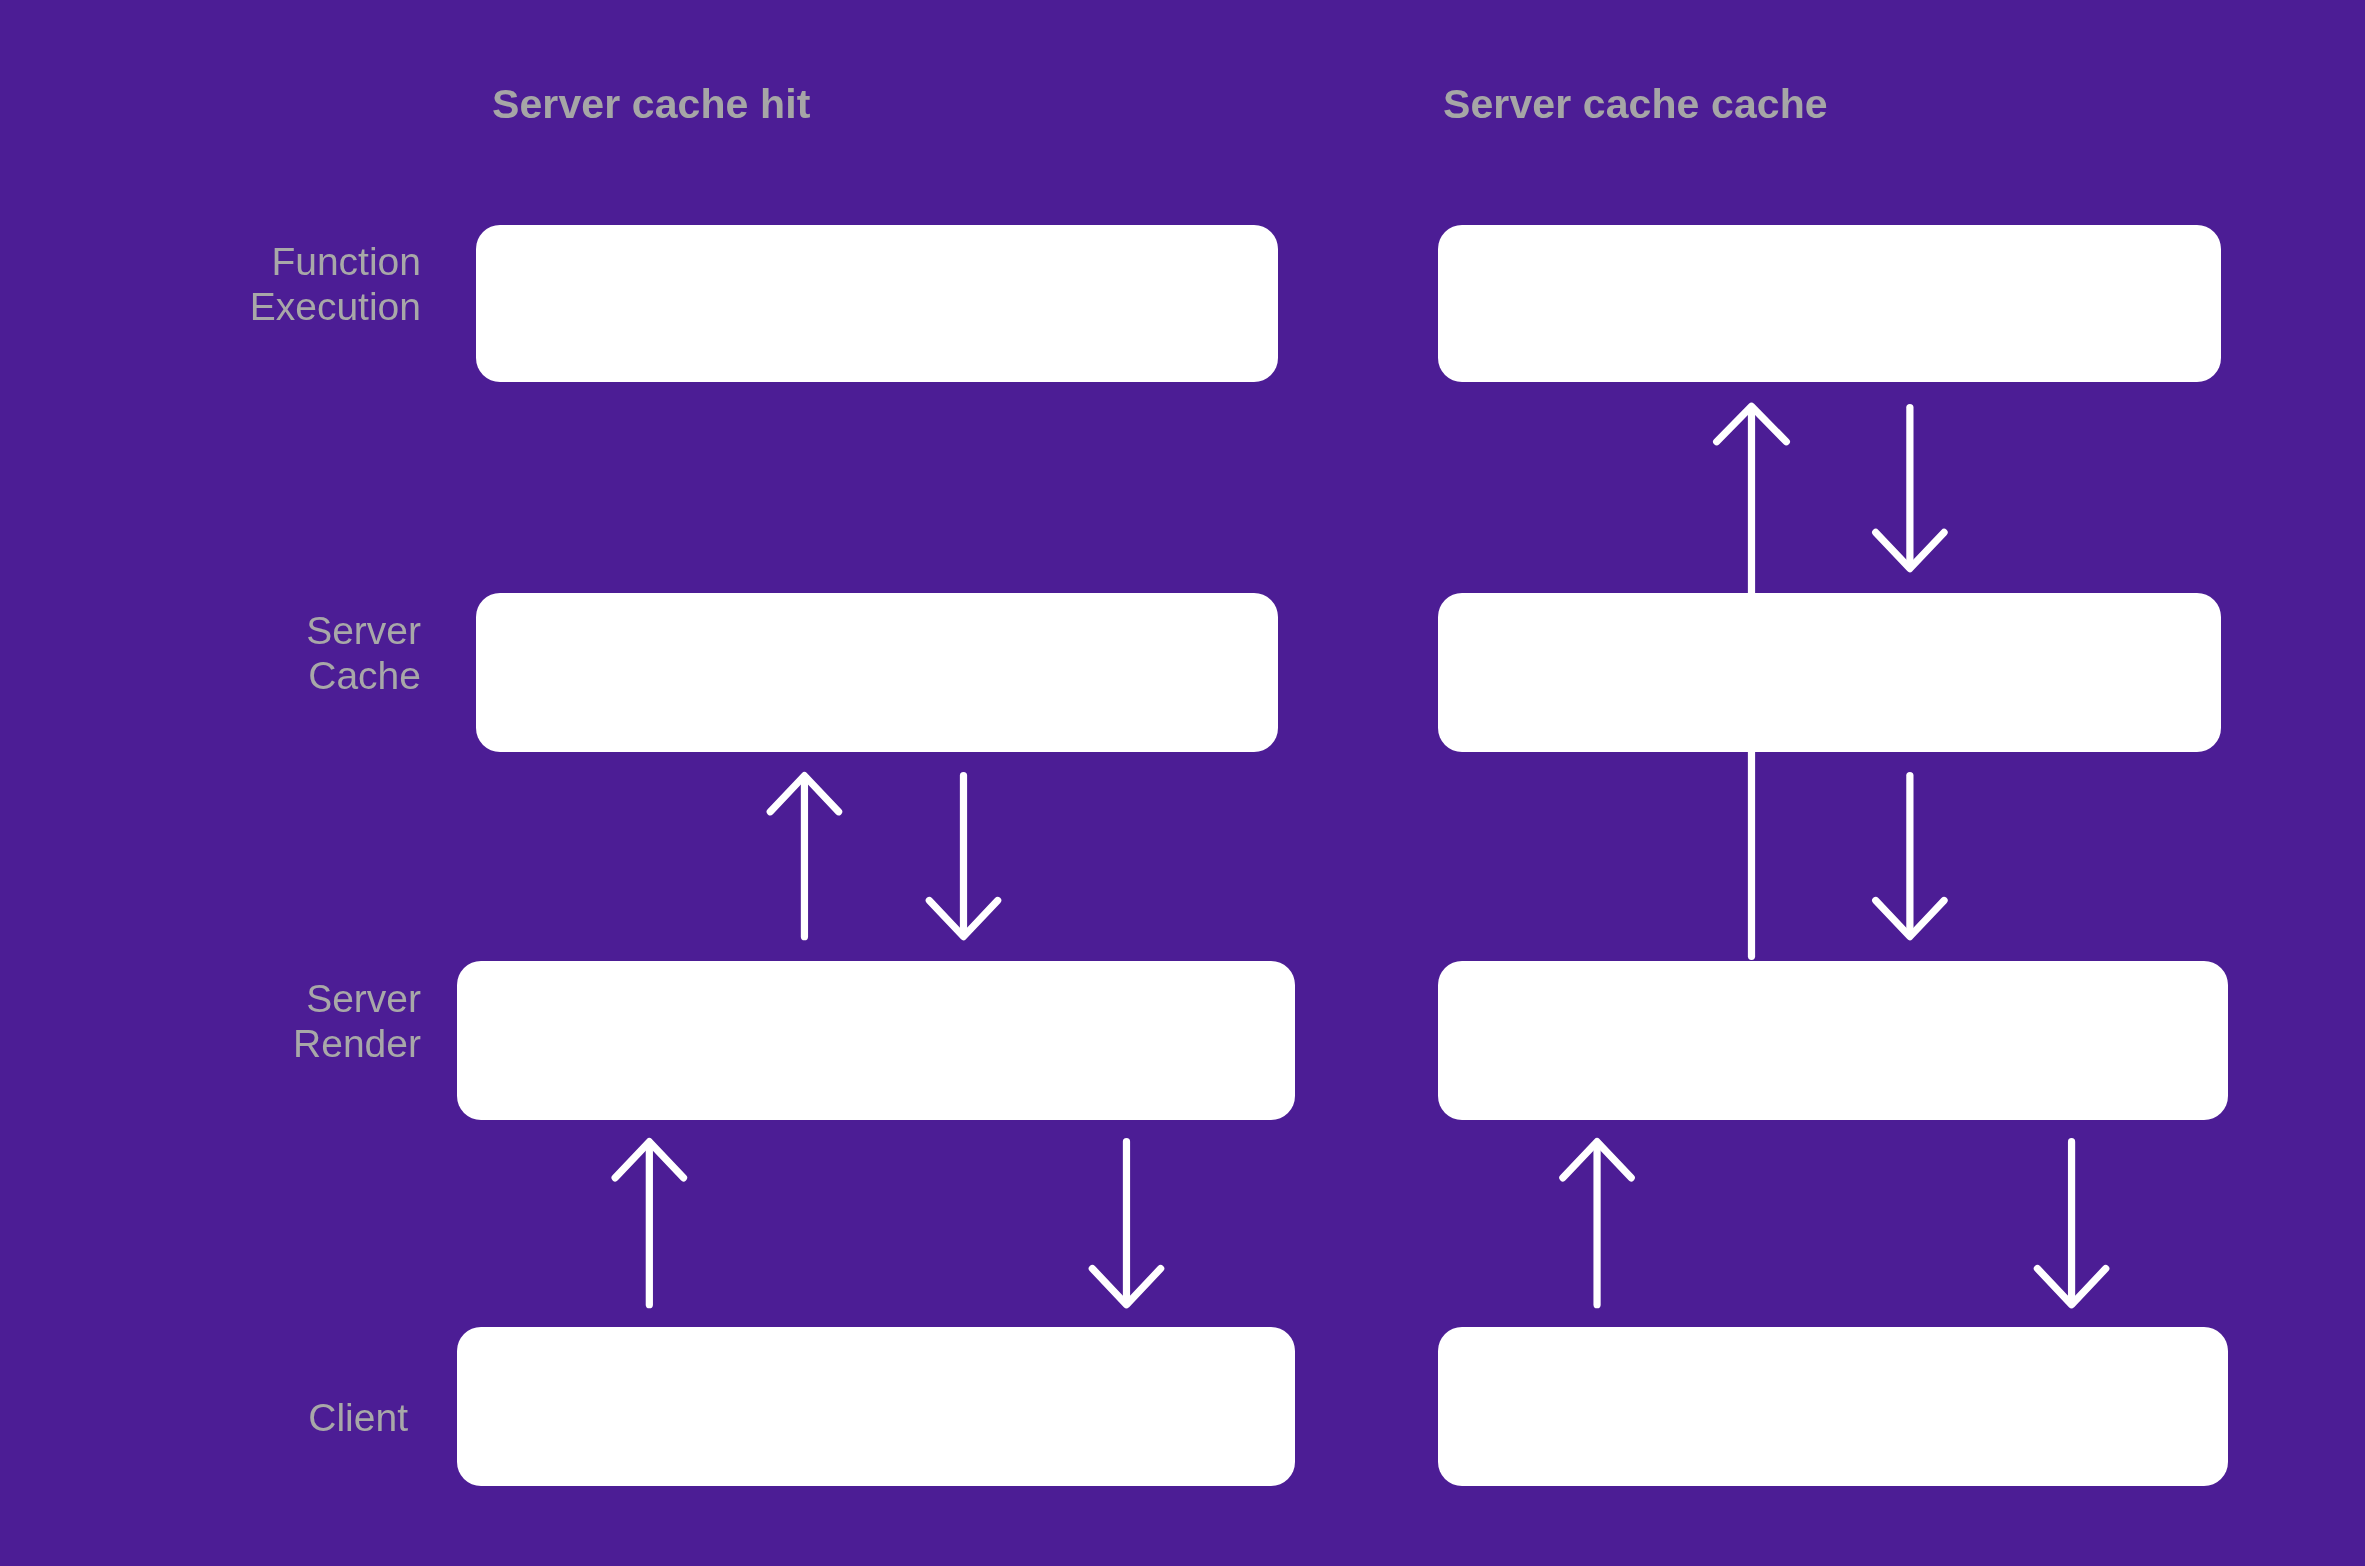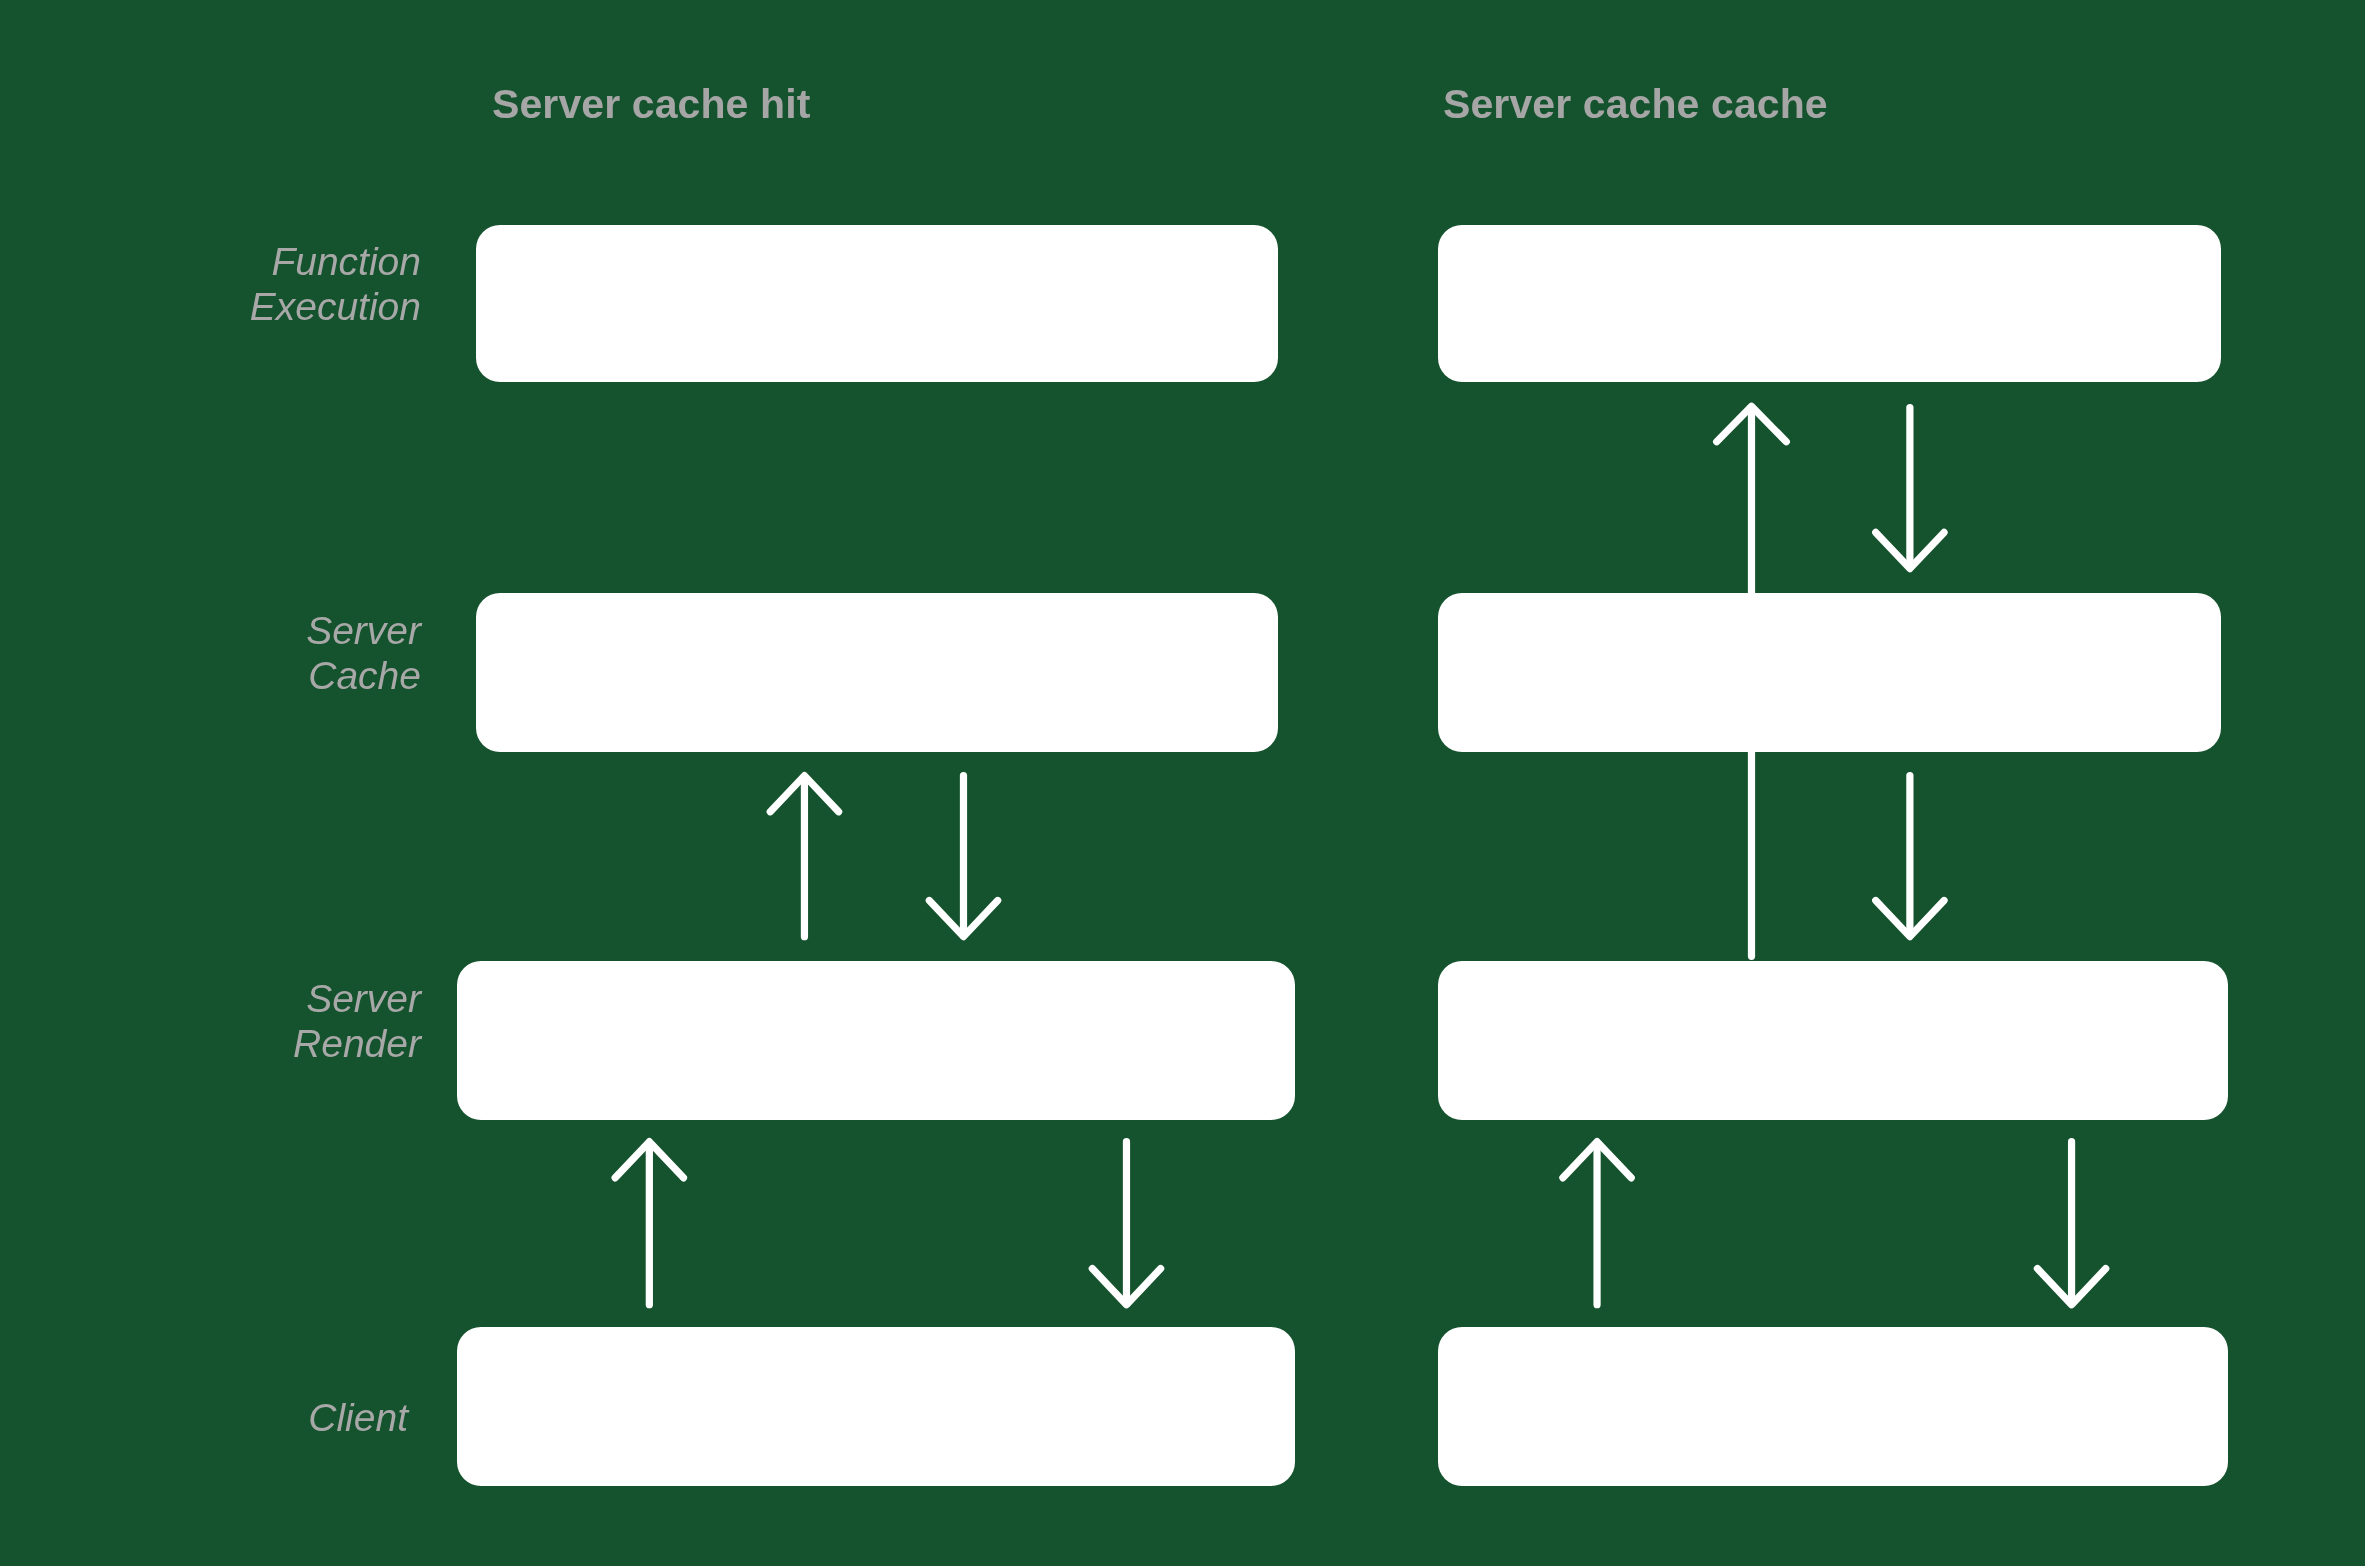--- a/index.html
+++ b/index.html
@@ -11,21 +11,21 @@
   body {
     width: 2366px;
     height: 1567px;
     font-family: "Liberation Sans", sans-serif;
     overflow: hidden;
   }
   #stage {
     position: relative;
     width: 2366px;
     height: 1567px;
-    background: #14532d;
+    background: #4c1d95;
   }
 
   
   .col-header {
     position: absolute;
     color: #a6a6a6;
     font-size: 41px;
     font-weight: 700;
     letter-spacing: 0.1px;
     white-space: nowrap;
@@ -37,21 +37,20 @@
   
   .row-label {
     position: absolute;
     color: #a8a8a8;
     font-size: 39px;
     font-weight: 400;
     line-height: 1.16;
     text-align: right;
     white-space: pre-line;
     width: 368px;
-    font-style: italic;
   }
   #label-function { left: 53px;  top: 239px; }
   #label-cache    { left: 53px;  top: 608px; }
   #label-render   { left: 53px;  top: 976px; }
   #label-client   { left: 40px;  top: 1367px; margin-top: 28px; }
 
   
   .node-box {
     position: absolute;
     background: #ffffff;

